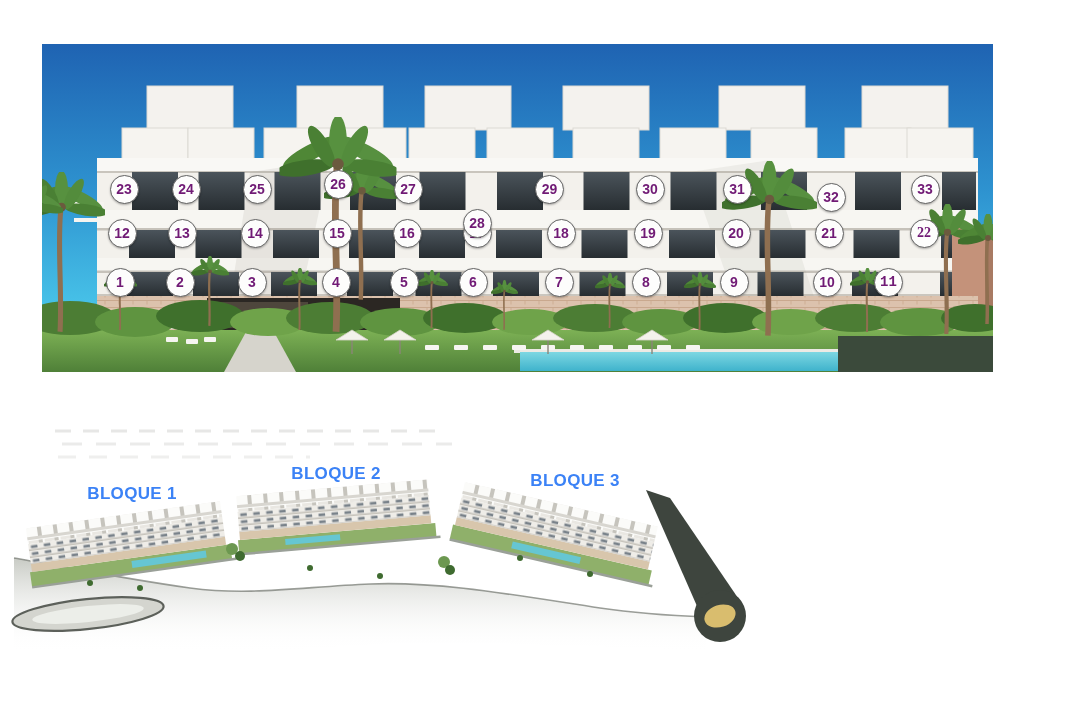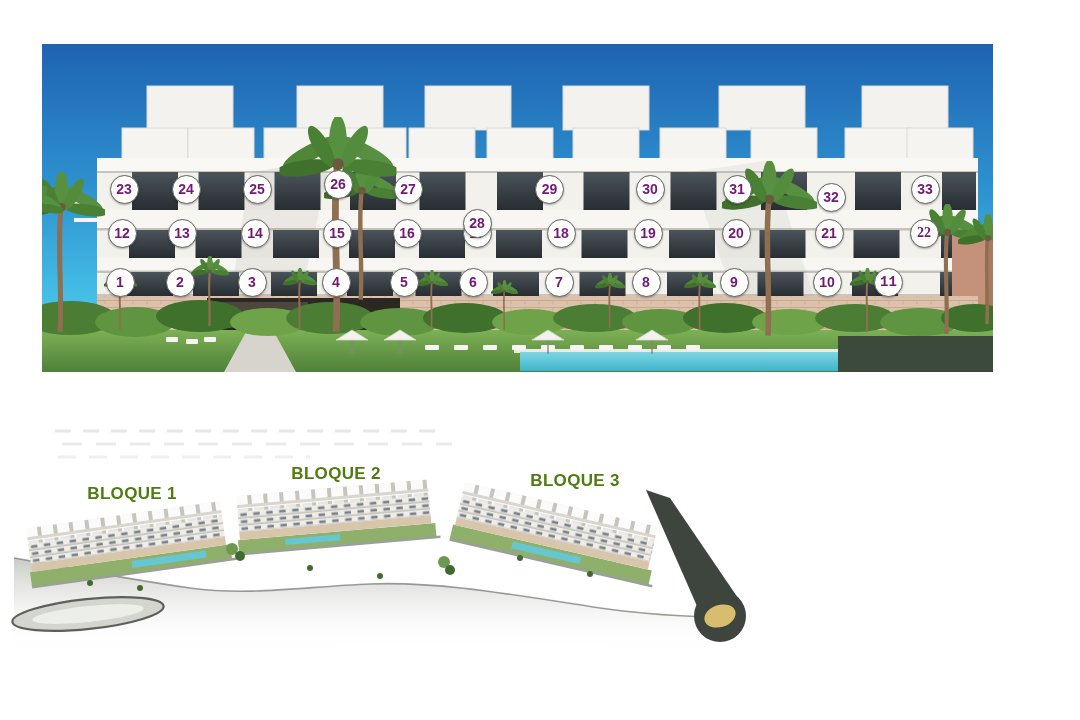--- a/index.html
+++ b/index.html
@@ -10,21 +10,21 @@
   #unit-layer{position:absolute;left:0;top:0;width:951px;height:328px;}
   .unit-marker{position:absolute;width:29px;height:29px;box-sizing:border-box;border-radius:50%;
       background:#fdfdfc;border:1.5px solid #636363;box-shadow:0 1px 2px rgba(0,0,0,.28);
       color:#701a75;font-size:14px;font-weight:600;line-height:26px;text-align:center;}
   .watermark{position:absolute;left:496px;top:316px;transform:translate(-50%,-50%);
       font-size:17px;font-weight:700;letter-spacing:.6px;color:rgba(255,255,255,.85);
       text-shadow:0 1px 2px rgba(70,70,70,.65);white-space:nowrap;}
   .siteplan{position:absolute;left:0;top:415px;width:790px;height:260px;}
   .siteplan svg{position:absolute;left:0;top:0;display:block;}
   .block-label{position:absolute;transform:translate(-50%,-50%);font-size:17px;font-weight:700;
-      color:#4d7c0f;letter-spacing:.3px;white-space:nowrap;}
+      color:#3b82f6;letter-spacing:.3px;white-space:nowrap;}
 </style>
 </head>
 <body>
 
 <div class="page">
 
   <section class="photo">
     <svg class="scene" viewBox="42 44 951 328" xmlns="http://www.w3.org/2000/svg">
       <defs>
         <linearGradient id="skyGrad" gradientUnits="userSpaceOnUse" x1="0" y1="44" x2="0" y2="372">

